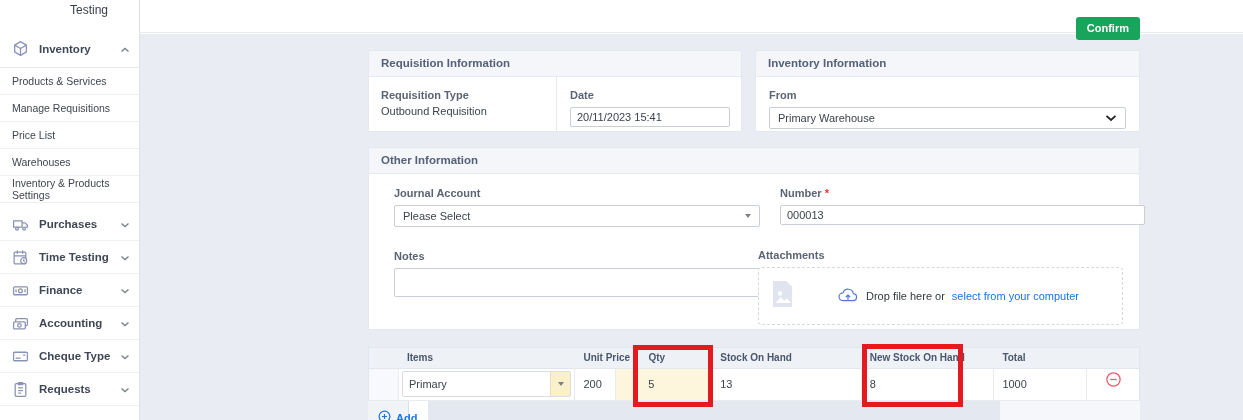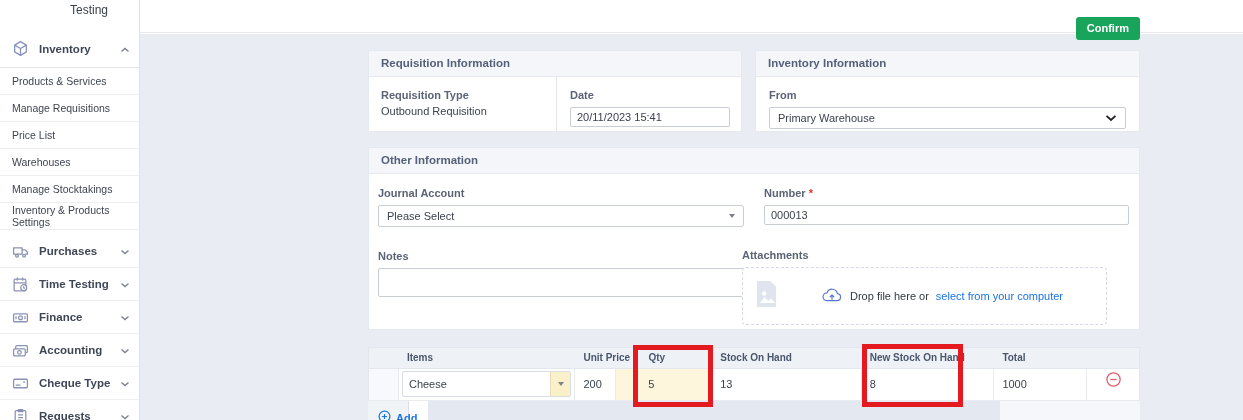--- a/index.html
+++ b/index.html
@@ -43,21 +43,21 @@
     border:1px solid #c9ced6; border-radius:2px; padding:0 8px; background:#fff;
     font-size:11px; color:#3c434e; cursor:pointer; }
   .panelA { left:368px; top:50px; width:374px; height:82px; }
   .panelA .body { position:relative; height:55px; }
   .panelA .colL { position:absolute; left:12px; top:12px; }
   .panelA .vdiv { position:absolute; left:187px; top:0; bottom:0; border-left:1px solid #e6e9f0; }
   .panelA .colR { position:absolute; left:201px; top:12px; width:160px; }
   .panelB { left:755px; top:50px; width:385px; height:82px; }
   .panelB .body { padding:12px 13px 0 13px; }
   .panelC { left:368px; top:147px; width:772px; height:183px; }
-  .panelC .body { position:relative; height:156px; }
+  .panelC .body { position:relative; height:156px;margin-left:16px; }
   .grp { position:absolute; }
   .g-journal { left:9px;  top:13px; width:366px; }
   .g-number  { left:395px; top:13px; width:365px; }
   .g-notes   { left:9px;  top:76px; width:366px; }
   .g-attach  { left:373px; top:75px; width:365px; }
   .notes-area { width:100%; height:29px; border:1px solid #c9ced6; border-radius:2px;
     resize:none; margin-top:6px; font-family:"Liberation Sans",sans-serif; font-size:11px; }
   .drop-zone { margin-top:6px; height:58px; border:1px dashed #d4d9e2; border-radius:4px;
     display:flex; align-items:center; background:#fff; }
   .drop-center { display:flex; align-items:center; gap:7px; margin:0 auto; font-size:11px; color:#31383f; }
@@ -127,21 +127,20 @@
             <path d="M1.5 5.5 5 2.5l3.5 3"></path>
           </svg>
       </span>
     </div>
 
     <div class="subnav">
       <div class="sub-item">Products &amp; Services</div>
       <div class="sub-item">Manage Requisitions</div>
       <div class="sub-item">Price List</div>
       <div class="sub-item">Warehouses</div>
-      <div class="sub-item">Manage Stocktakings</div>
       <div class="sub-item">Inventory &amp; Products Settings</div>
     </div>
 
     <div class="mainnav">
       <div class="nav-item">
         <span class="icon16">
           <svg viewBox="0 0 16 16" fill="none" stroke="#8a93b4" stroke-width="1.2" stroke-linejoin="round">
             <path d="M1.5 4.5h8v6h-8z"></path>
               <path d="M9.5 6.5h2.8l2.2 2.2v1.8h-2"></path>
             <circle cx="4.7" cy="12" r="1.3"></circle>
@@ -316,21 +315,21 @@
     <div class="hc w4">Stock On Hand</div>
     <div class="hc w5">New Stock On Hand</div>
     <div class="hc w6">Total</div>
     <div class="hc w7"></div>
   </div>
 
   <div class="tbl-row">
     <div class="tc w0 c-blank"></div>
     <div class="tc w1" style="padding-left:0;">
       <div class="item-select">
-        <span class="val">Cheese</span>
+        <span class="val">Primary</span>
         <span class="dd">
           <span class="caret-sm"></span>
         </span>
       </div>
     </div>
     <div class="tc w2">200</div>
     <div class="tc w3 c-qty">5</div>
     <div class="tc w4">13</div>
     <div class="tc w5">8</div>
     <div class="tc w6">1000</div>

